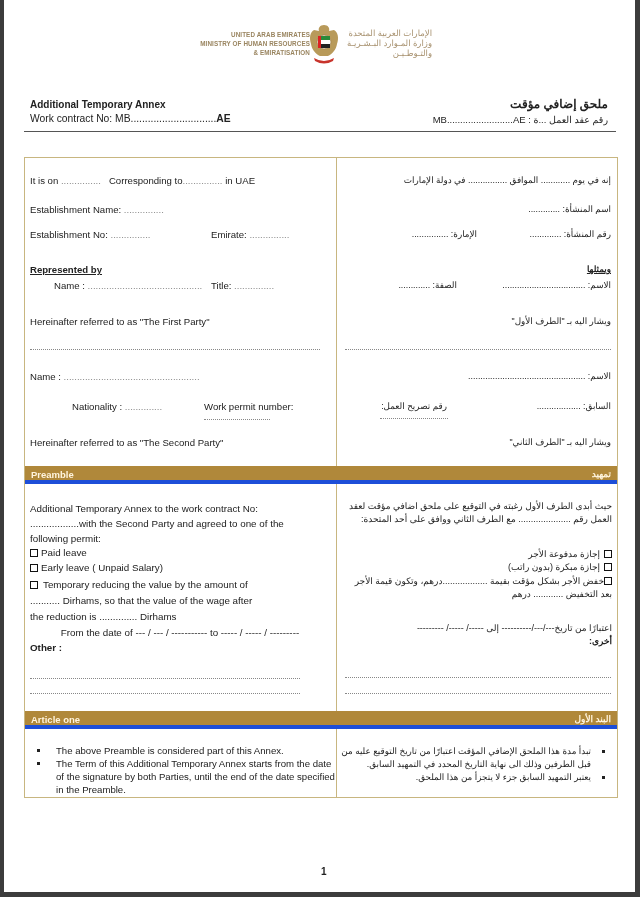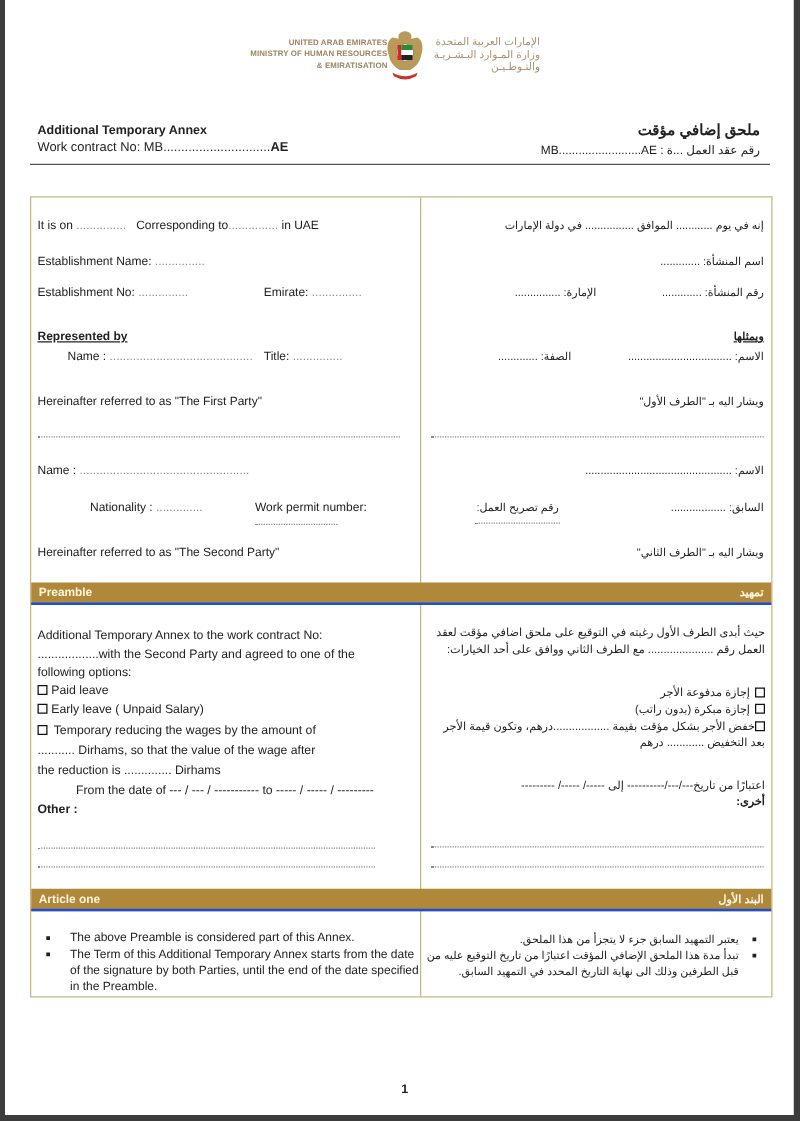--- a/index.html
+++ b/index.html
@@ -18,21 +18,21 @@
   .contract-en b { font-weight: bold; }
   .title-ar { position: absolute; right: 27px; top: 97px; font-size: 12px; font-weight: bold; direction: rtl; color: #222; text-align: right; }
   .contract-ar { position: absolute; right: 27px; top: 114px; font-size: 9.5px; color: #222; white-space: nowrap; }
 
   .top-rule { position: absolute; left: 20px; top: 131px; width: 592px; height: 1px; background: #555; }
 
   
   .box { position: absolute; left: 20px; top: 157px; width: 594px; height: 641px; border: 1px solid #c8b680; }
   .vsep { position: absolute; left: 311px; top: 0; width: 1px; height: 100%; background: #c8b680; }
 
-  .band { position: absolute; left: 0; width: 592px; height: 18px; background: #b0883a; border-bottom: 2px solid #1d4ed8; }
+  .band { position: absolute; left: 0; width: 592px; height: 18px; background: #b0883a; border-bottom: 4px solid #1d4ed8; }
   .band .en { position: absolute; left: 6px; top: 3px; font-size: 9.5px; font-weight: bold; color: #fff4dd; }
   .band .ar { position: absolute; right: 6px; top: 3px; font-size: 9px; font-weight: bold; color: #fff4dd; direction: rtl; }
 
   .en-txt { position: absolute; font-size: 9.6px; color: #222; white-space: nowrap; }
   .ar-txt { position: absolute; font-size: 8.8px; color: #222; white-space: nowrap; direction: rtl; text-align: right; }
   .ul { text-decoration: underline; font-weight: bold; }
   .bold { font-weight: bold; }
   .dotline { position: absolute; height: 1px; border-top: 1px dotted #888; }
 
   .para { position: absolute; font-size: 9.8px; line-height: 15.4px; color: #222; }
@@ -141,35 +141,35 @@
     <div class="ar-txt" style="right:6px;top:279px;">ويشار اليه بـ "الطرف الثاني"</div>
 
     <div class="band" style="top:308px;">
       <span class="en">Preamble</span>
       <span class="ar">تمهيد</span>
     </div>
 
     <div class="para" style="left:5px;top:343px;width:300px;">
       <div>Additional Temporary Annex to the work contract No:</div>
       <div>..................with the Second Party and agreed to one of the</div>
-      <div style="line-height:13px;">following options:</div>
+      <div style="line-height:13px;">following permit:</div>
       <div style="line-height:15px;"><span class="chk"></span><span>Paid leave</span></div>
       <div style="line-height:16px;"><span class="chk"></span><span>Early leave  ( Unpaid Salary)</span></div>
-      <div style="line-height:17px;"><span class="chk" style="margin-right:5px;"></span><span>Temporary reducing the wages by the amount of</span></div>
+      <div style="line-height:17px;"><span class="chk" style="margin-right:5px;"></span><span>Temporary reducing the value by the amount of</span></div>
       <div style="line-height:16px;">........... Dirhams, so that the value of the wage after</div>
       <div style="line-height:16px;">the reduction is .............. Dirhams</div>
       <div style="line-height:16px;text-align:center;">From the date of  --- / --- / ----------- to ----- / ----- / ---------</div>
       <div class="bold" style="line-height:13px;">Other :</div>
     </div>
     <div class="dotline" style="left:5px;top:520px;width:270px;"></div>
     <div class="dotline" style="left:5px;top:535px;width:270px;"></div>
 
     <div class="para" style="right:5px;top:342px;width:282px;direction:rtl;text-align:right;font-size:9px;line-height:13px;">
       <div>حيث أبدى الطرف الأول رغبته في التوقيع على ملحق اضافي مؤقت لعقد</div>
-      <div>العمل رقم ..................... مع الطرف الثاني ووافق على أحد الخيارات:</div>
+      <div>العمل رقم ..................... مع الطرف الثاني ووافق على أحد المتحدة:</div>
       <div style="height:22px;"></div>
       <div style="line-height:13px;"><span class="chk-ar"></span><span>إجازة مدفوعة الأجر</span></div>
       <div style="line-height:13px;"><span class="chk-ar"></span><span>إجازة مبكرة (بدون راتب)</span></div>
       <div style="line-height:14px;"><span class="chk-ar" style="margin-left:0;"></span><span>خفض الأجر بشكل مؤقت بقيمة ..................درهم، وتكون قيمة الأجر</span></div>
       <div style="line-height:13px;">بعد التخفيض ............ درهم</div>
       <div style="height:20px;"></div>
       <div style="line-height:14px;">اعتبارًا من تاريخ---/---/---------- إلى -----/ -----/ ---------</div>
       <div style="line-height:13px;font-weight:bold;">أخرى:</div>
     </div>
     <div class="dotline" style="left:320px;top:519px;width:266px;"></div>
@@ -178,19 +178,19 @@
     <div class="band" style="top:553px;">
       <span class="en">Article one</span>
       <span class="ar">البند الأول</span>
     </div>
 
     <ul class="bullets" style="left:5px;top:586px;width:305px;">
       <li>The above Preamble is considered part of this Annex.</li>
       <li>The Term of this Additional Temporary Annex starts from the date of the signature by both Parties, until the end of the date specified in the Preamble.</li>
     </ul>
     <ul class="bullets-ar" style="right:8px;top:587px;width:278px;">
+      <li>تبدأ مدة هذا الملحق الإضافي المؤقت اعتبارًا من تاريخ التوقيع عليه من قبل الطرفين وذلك الى نهاية التاريخ المحدد  في التمهيد السابق.</li>
       <li>يعتبر التمهيد السابق جزء لا يتجزأ من هذا الملحق.</li>
-      <li>تبدأ مدة هذا الملحق الإضافي المؤقت اعتبارًا من تاريخ التوقيع عليه من قبل الطرفين وذلك الى نهاية التاريخ المحدد  في التمهيد السابق.</li>
     </ul>
   </div>
 
   <div class="page-num">1</div>
 </div>
 
 </body></html>

